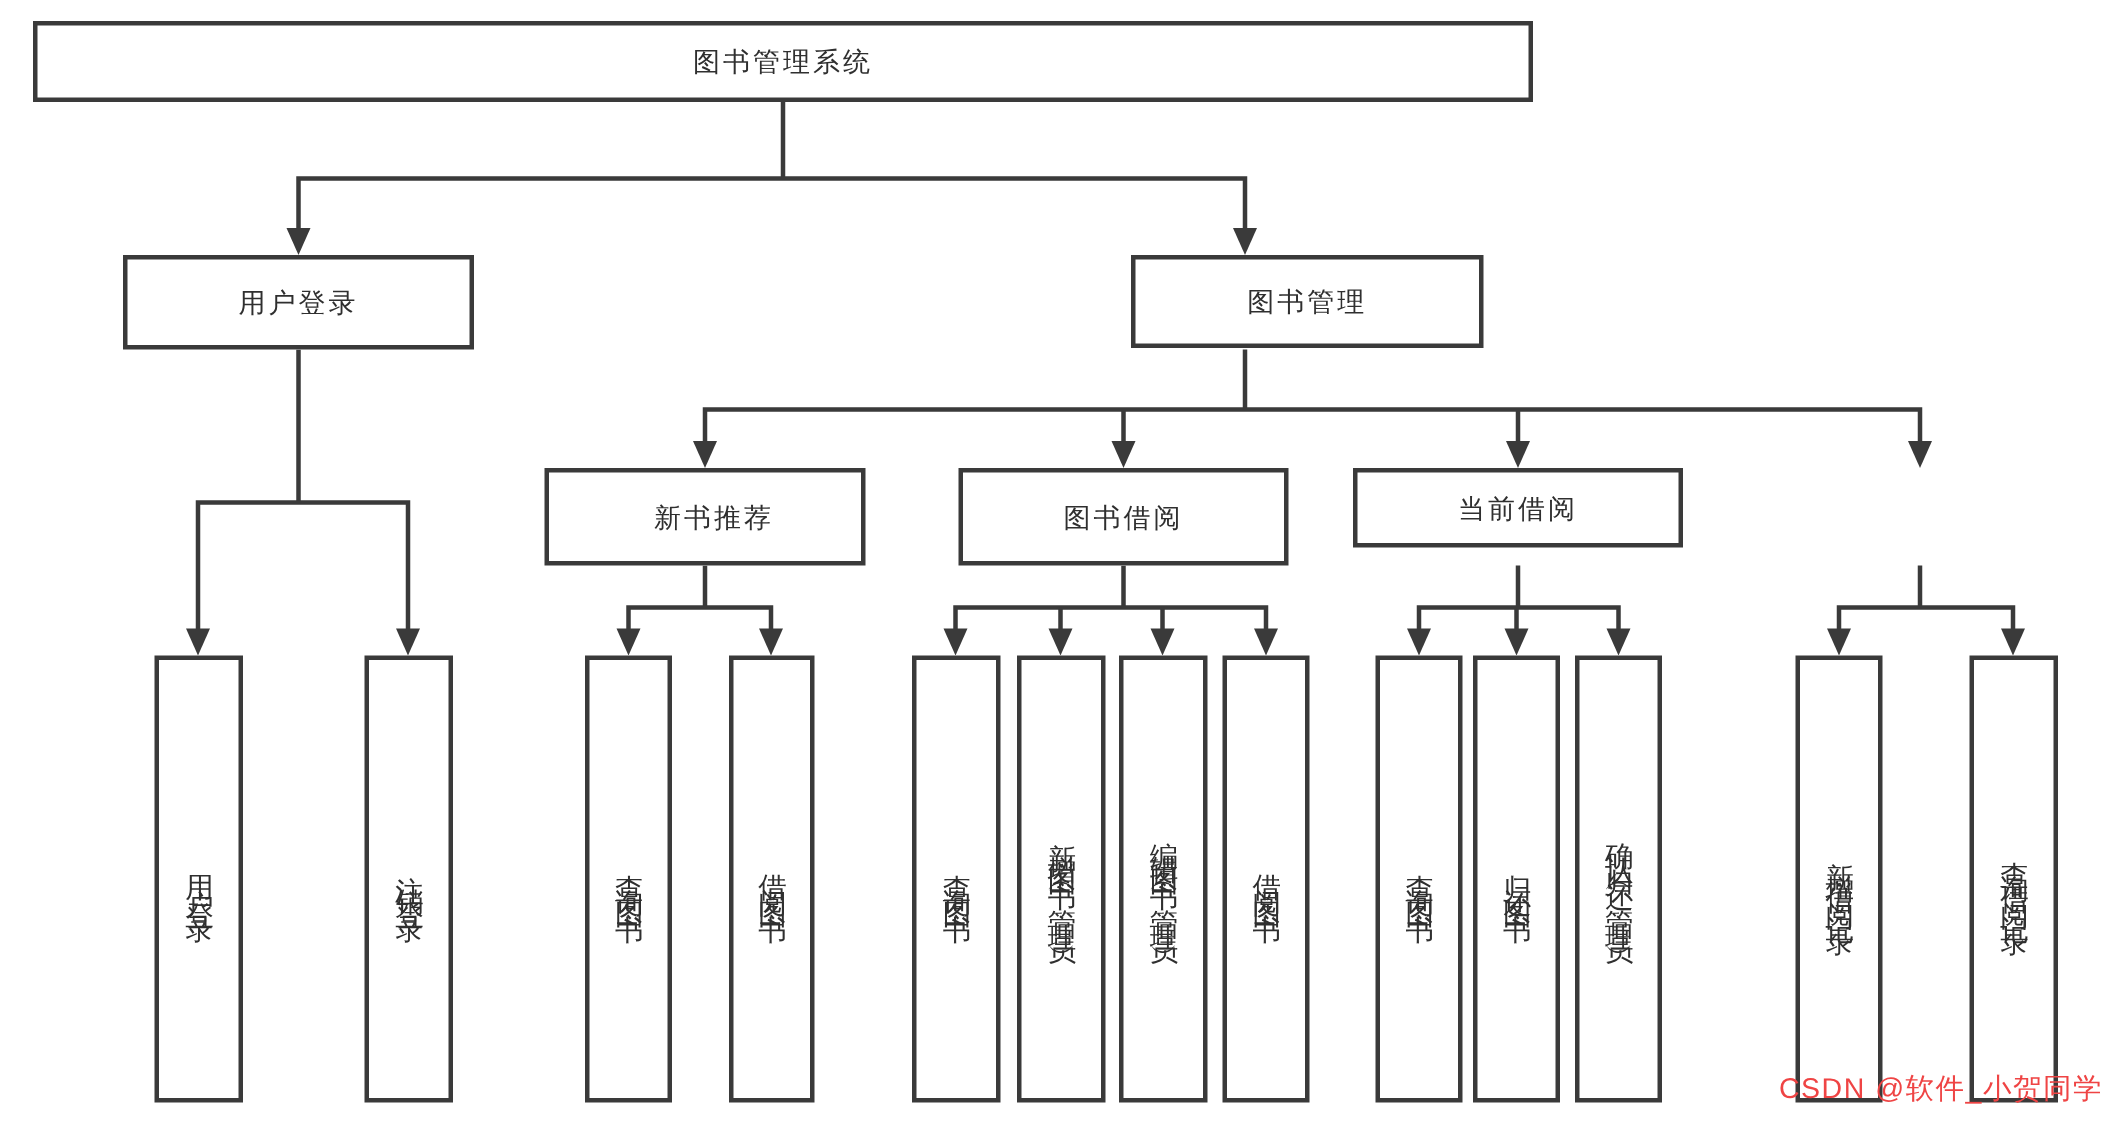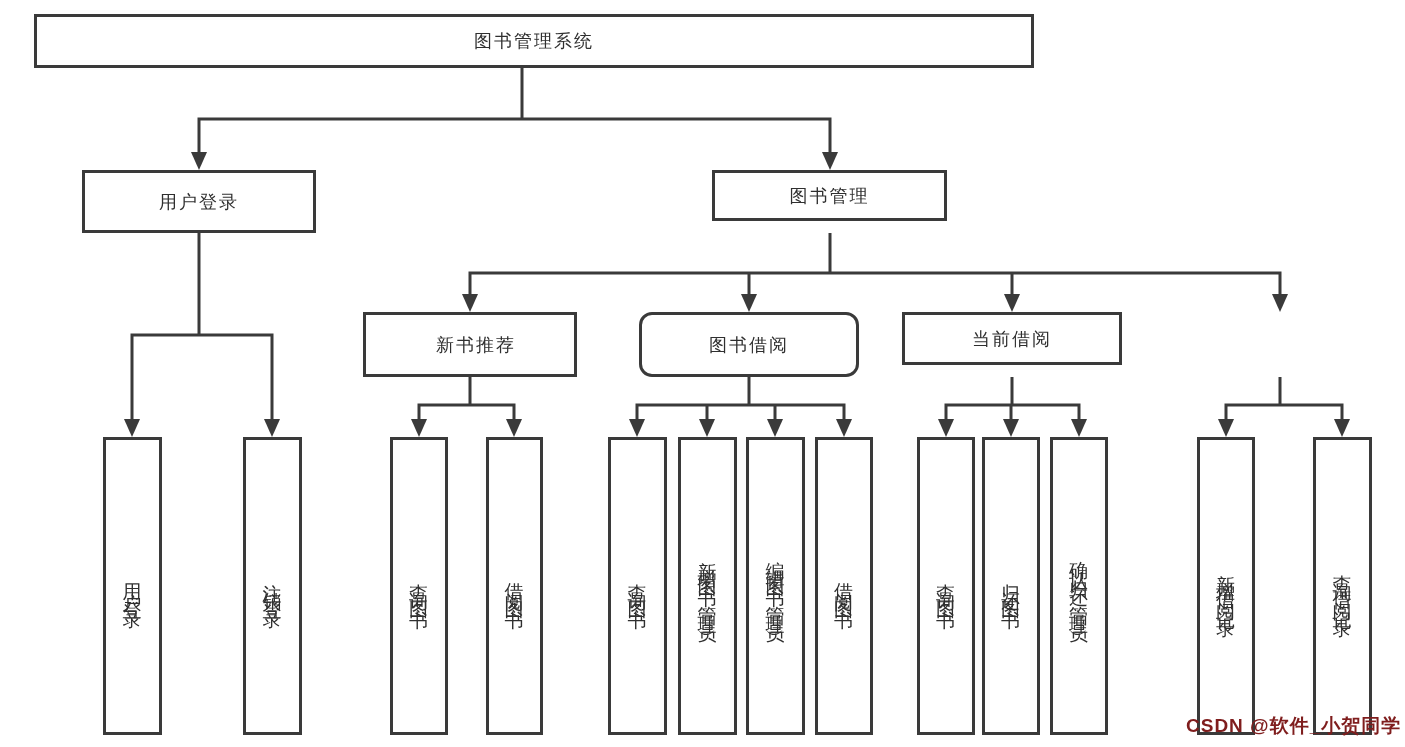--- a/index.html
+++ b/index.html
@@ -33,25 +33,25 @@
   }
   .leaf .lbl {
     writing-mode: vertical-rl;
     text-orientation: mixed;
     font-size: 19px;
     letter-spacing: 9px;
     line-height: 1;
     white-space: normal;
   }
   
-  .n-root   { left: 22px;   top: 14px;  width: 1000px; height: 54px; margin-left: 12px; }
+  .n-root   { left: 22px;   top: 14px;  width: 1000px; height: 54px; }
   .n-ulogin { left: 82px;   top: 170px; width: 234px;  height: 63px; }
-  .n-bmgmt  { left: 712px;  top: 170px; width: 235px;  height: 51px; }
+  .n-bmgmt  { left: 754px;  top: 170px; width: 235px;  height: 62px; }
   .n-rec    { left: 363px;  top: 312px; width: 214px;  height: 65px; padding-left: 12px; }
-  .n-borrow { left: 639px;  top: 312px; width: 220px;  height: 65px; border-radius: 13px; }
+  .n-borrow { left: 639px;  top: 312px; width: 220px;  height: 65px; }
   .n-cur    { left: 902px;  top: 312px; width: 220px;  height: 53px; }
   .n-hist   { left: 1172px; top: 312px; width: 215px;  height: 65px; }
   .leaf { top: 437px; height: 298px; }
   .l-1  { left: 103px;  width: 59px; }
   .l-2  { left: 243px;  width: 59px; }
   .l-3  { left: 390px;  width: 58px; }
   .l-4  { left: 486px;  width: 57px; }
   .l-5  { left: 608px;  width: 59px; }
   .l-6  { left: 678px;  width: 59px; }
   .l-7  { left: 746px;  width: 59px; }
@@ -59,24 +59,23 @@
   .l-9  { left: 917px;  width: 58px; }
   .l-10 { left: 982px;  width: 58px; }
   .l-11 { left: 1050px; width: 58px; }
   .l-12 { left: 1197px; width: 58px; }
   .l-13 { left: 1313px; width: 59px; }
   #watermark {
     position: absolute;
     left: 1186px;
     top: 713px;
     font-size: 19px;
-    color: #7f1d1d;
+    color: #ef4444;
     letter-spacing: 1px;
     white-space: nowrap;
-    font-weight: bold;
   }
 </style>
 </head>
 <body>
 
 <div id="canvas">
 
   <svg id="connectors" viewBox="0 0 1405 747" xmlns="http://www.w3.org/2000/svg">
 
     <g stroke="#3a3a3a" stroke-width="3" fill="none">

